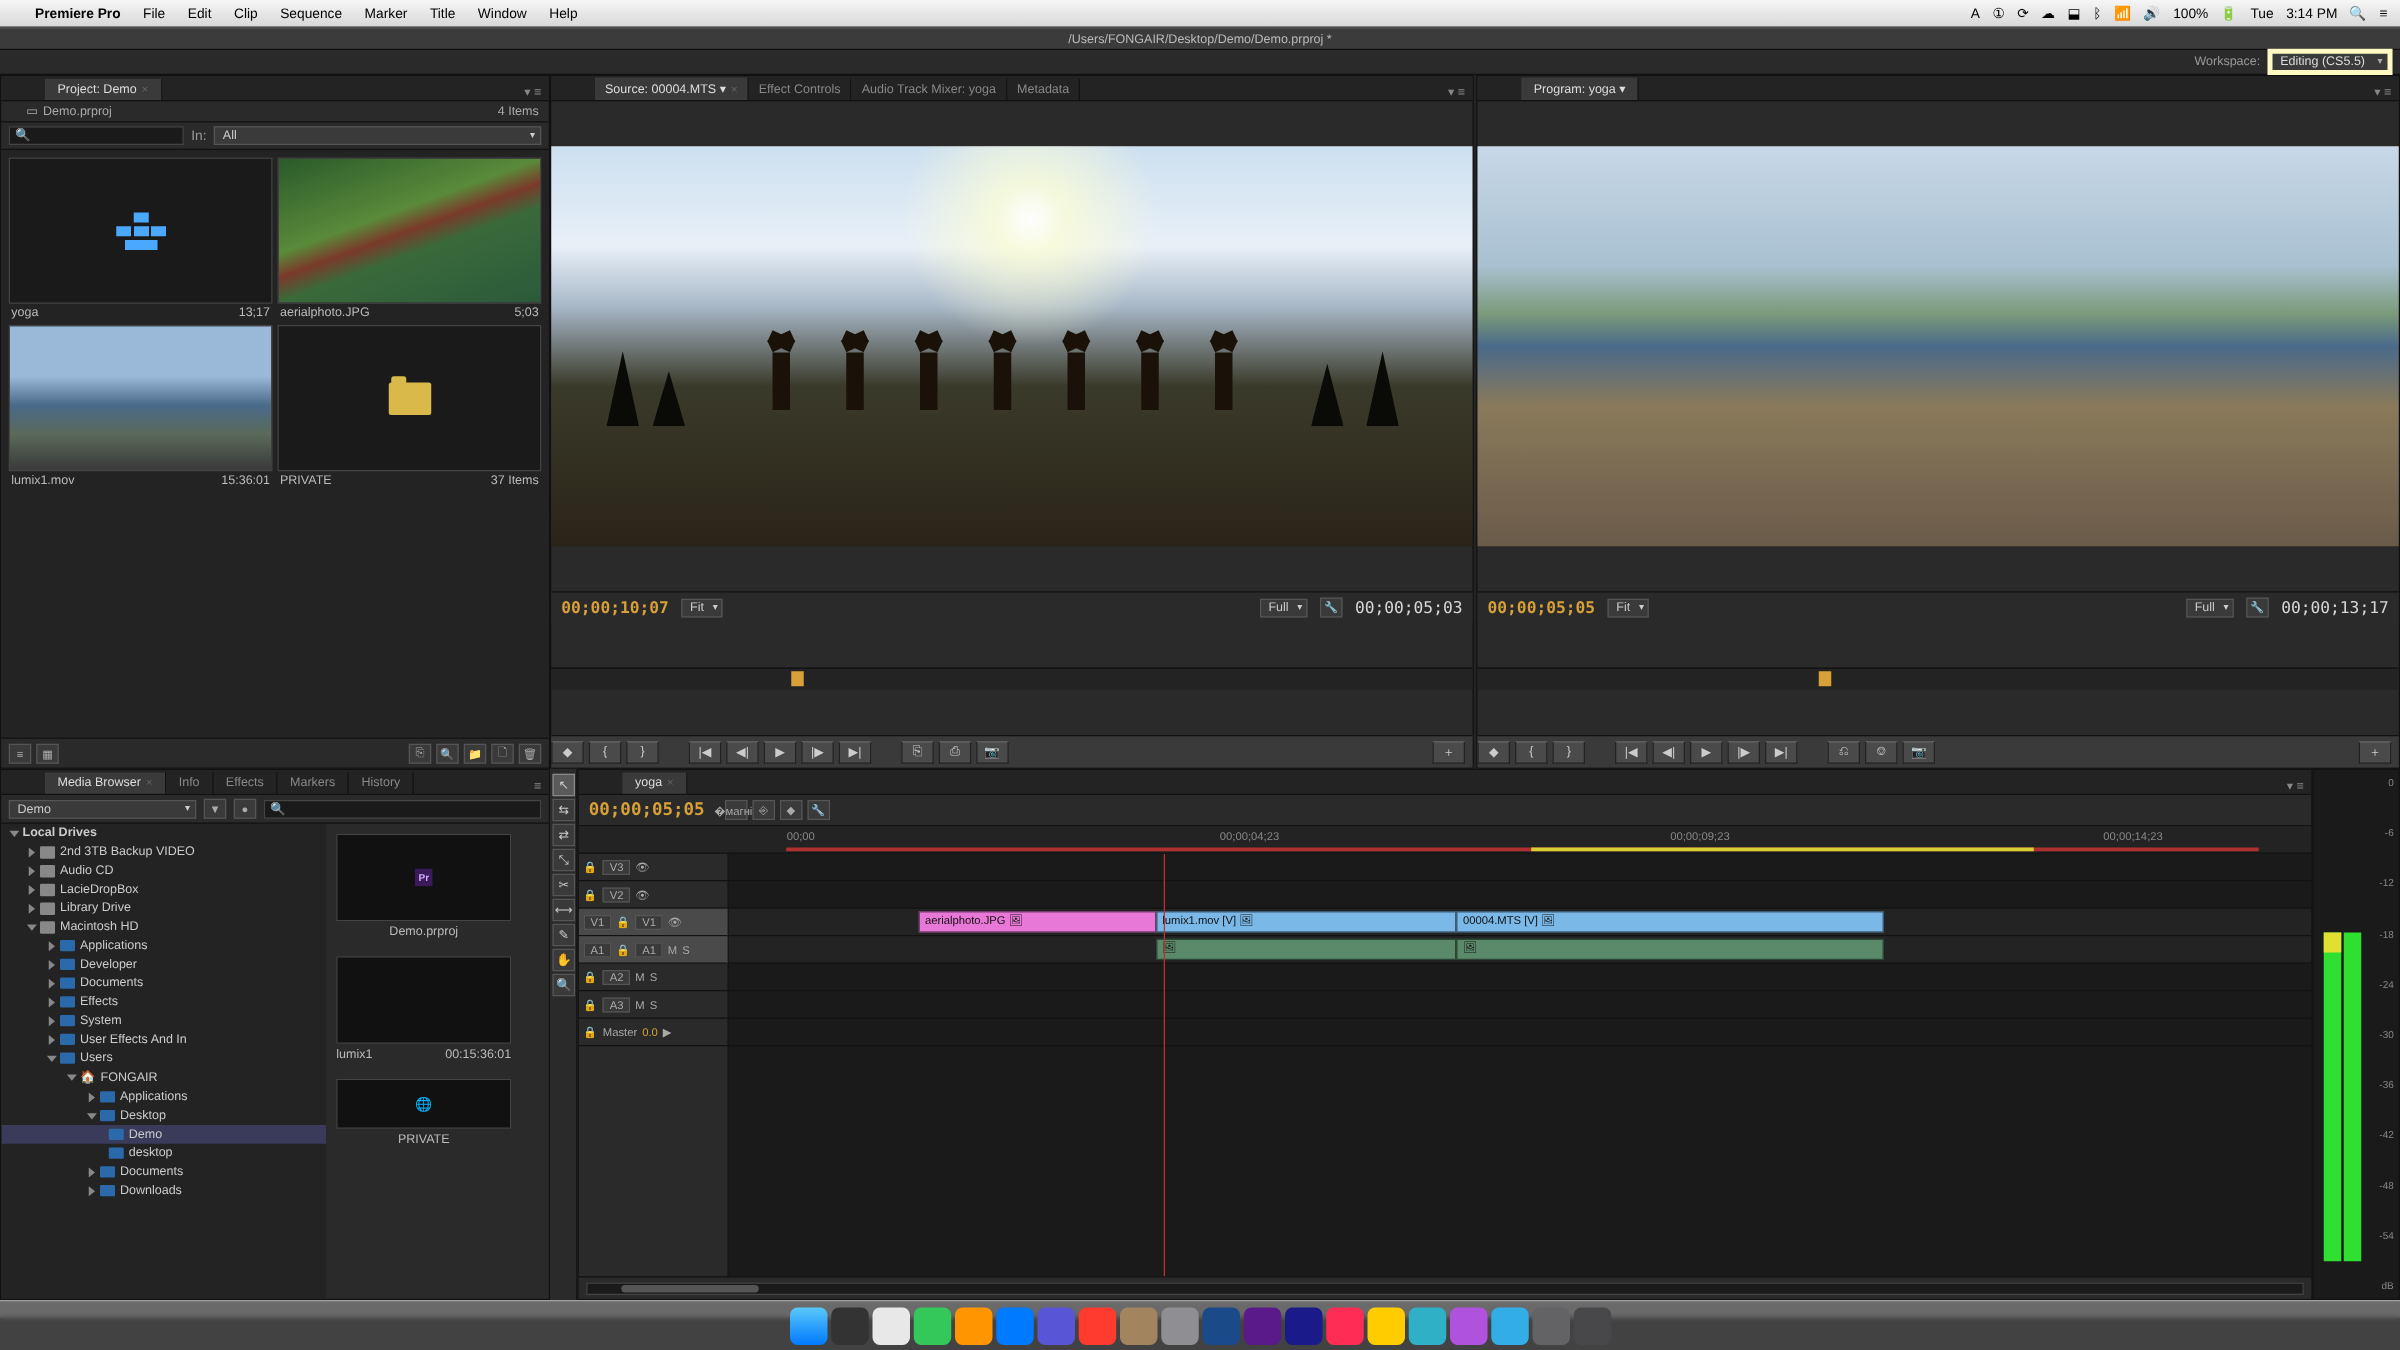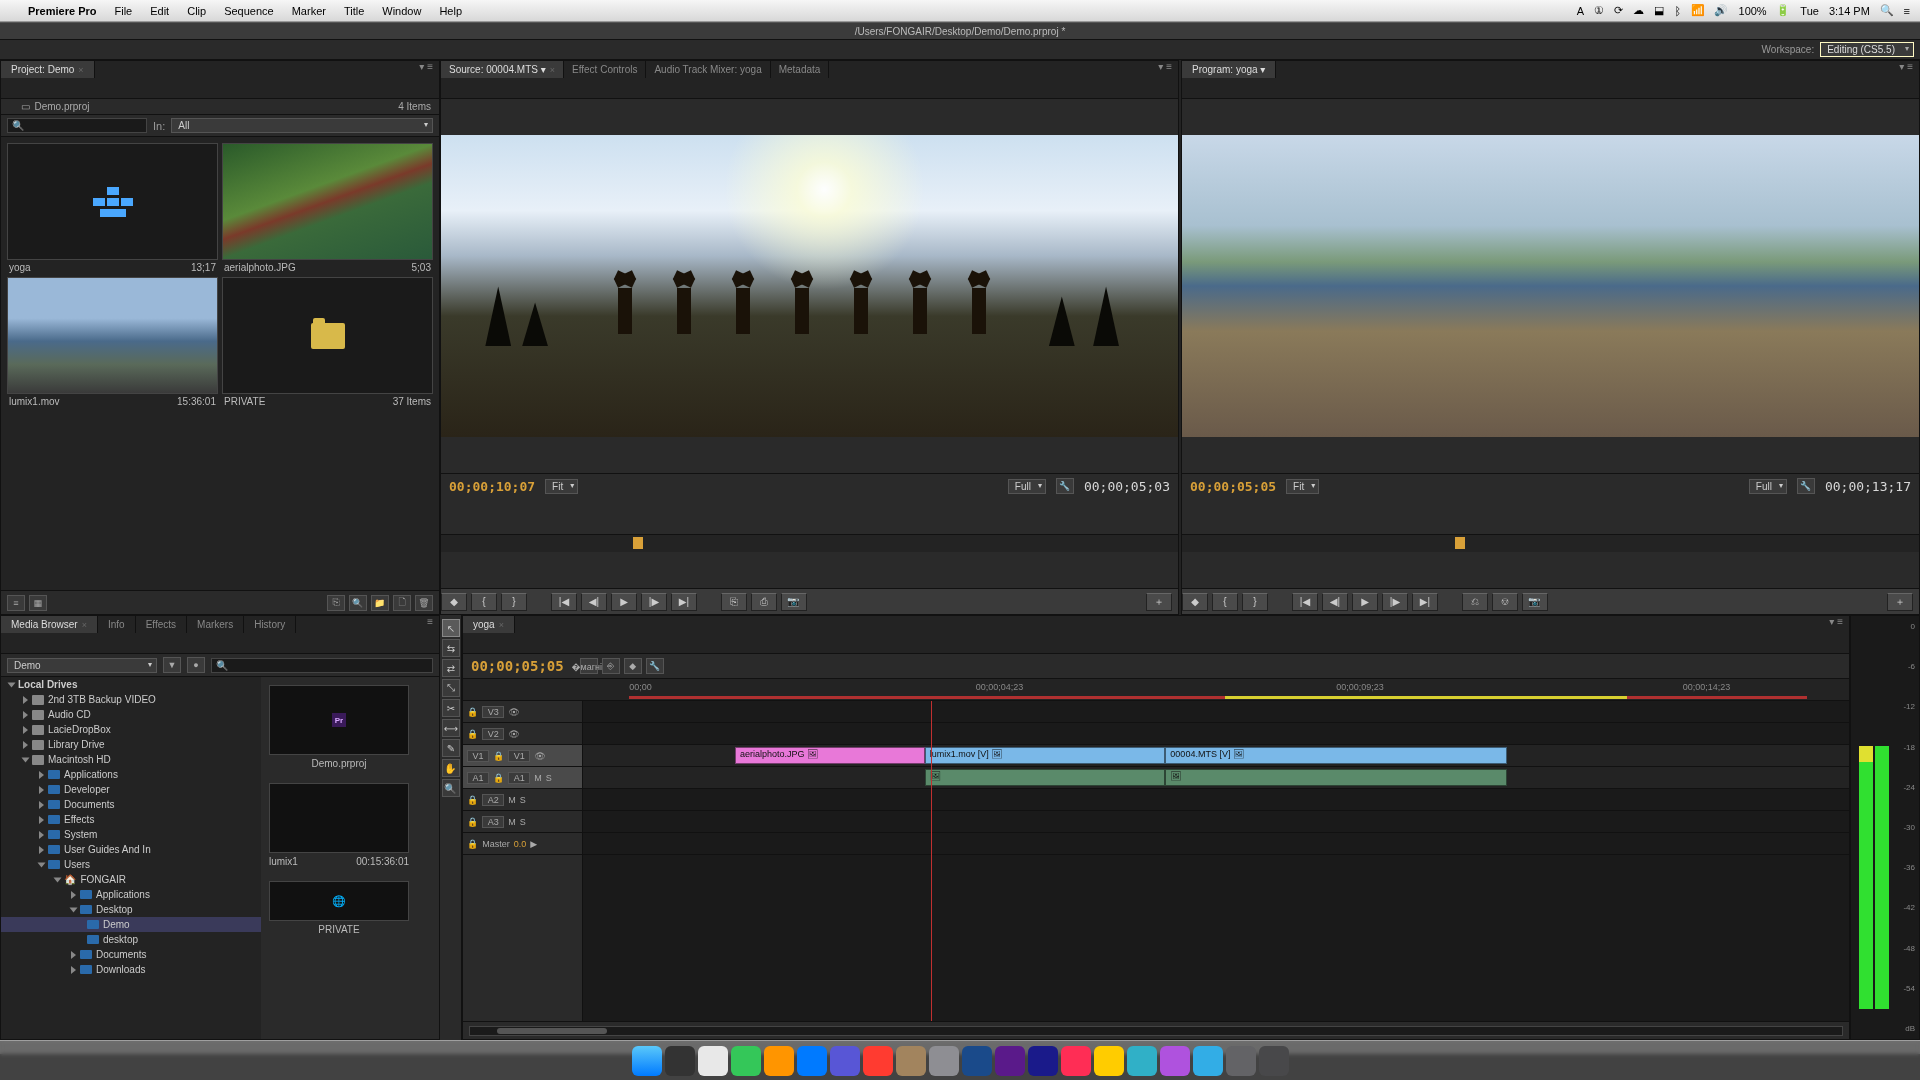--- a/index.html
+++ b/index.html
@@ -12,29 +12,29 @@
   .mac-menu .spacer { flex:1; }
   .mac-menu .right { display:flex; align-items:center; gap:10px; font-size:11px;}
   .mac-menu .right span { display:inline-flex; align-items:center;}
   
   
   .title-bar { height:18px; background:#3b3b3b; color:#bbb; display:flex; align-items:center; justify-content:center; font-size:10px; border-top:1px solid #555; border-bottom:1px solid #111;}
   
   
   .workspace-bar { height:20px; background:#2a2a2a; display:flex; align-items:center; justify-content:flex-end; padding:0 6px; gap:6px; border-bottom:1px solid #111;}
   .workspace-bar label { color:#999; font-size:10px;}
-  .workspace-bar .dd { background:#3a3a3a; border:1px solid #fef9c3; padding:1px 18px 1px 6px; font-size:10px; color:#ddd; position:relative;}
+  .workspace-bar .dd { background:#3a3a3a; border:4px solid #fef9c3; padding:1px 18px 1px 6px; font-size:10px; color:#ddd; position:relative;}
   .workspace-bar .dd::after{content:"▾"; position:absolute; right:4px; top:1px; font-size:8px; color:#aaa;}
   
   
   .main { display:grid; grid-template-columns: 440px 1fr; grid-template-rows: 550px 1fr; height: calc(1080px - 22px - 18px - 20px - 40px); background:#232323;}
   .panel { background:#2a2a2a; border:1px solid #111; position:relative; display:flex; flex-direction:column; overflow:hidden;}
   
   
-  .tabs { display:flex; background:#232323; border-bottom:1px solid #111; height:38px; align-items:flex-start;}
+  .tabs { display:flex; background:#232323; border-bottom:1px solid #111; height:20px; align-items:flex-end;padding-left:35px;}
   .tab { padding:3px 10px; font-size:10px; color:#888; background:#232323; border-right:1px solid #111; cursor:pointer;}
   .tab.active { background:#3a3a3a; color:#ddd; }
   .tab .x { margin-left:4px; color:#666; font-size:9px;}
   .panel-menu { margin-left:auto; padding:0 6px; color:#888; font-size:10px;}
   .proj-sub { padding:2px 8px 2px 20px; font-size:10px; color:#aaa; border-bottom:1px solid #111; display:flex; align-items:center; gap:4px;}
   .proj-search { display:flex; gap:6px; align-items:center; padding:3px 6px; border-bottom:1px solid #111;}
   .proj-search input { flex:0 0 140px; background:#1a1a1a; border:1px solid #444; color:#ccc; font-size:10px; padding:1px 4px;}
   .proj-search .in-label{color:#999;}
   .proj-search .in-dd{ flex:1; background:#3a3a3a; border:1px solid #555; padding:1px 6px; font-size:10px; position:relative;}
   .proj-search .in-dd::after{content:"▾"; position:absolute; right:4px; font-size:8px;}
@@ -418,21 +418,21 @@
             <span>Effects</span>
           </div>
         <div class="row" style="padding-left:38px">
             <span class="tri"></span>
             <span class="fld"></span>
             <span>System</span>
           </div>
         <div class="row" style="padding-left:38px">
             <span class="tri"></span>
             <span class="fld"></span>
-            <span>User Guides And In</span>
+            <span>User Effects And In</span>
           </div>
         <div class="row" style="padding-left:38px">
             <span class="tri open"></span>
             <span class="fld"></span>
             <span>Users</span>
           </div>
         <div class="row" style="padding-left:54px"><span class="tri open"></span>🏠<span>FONGAIR</span></div>
         <div class="row" style="padding-left:70px">
             <span class="tri"></span>
             <span class="fld"></span>

